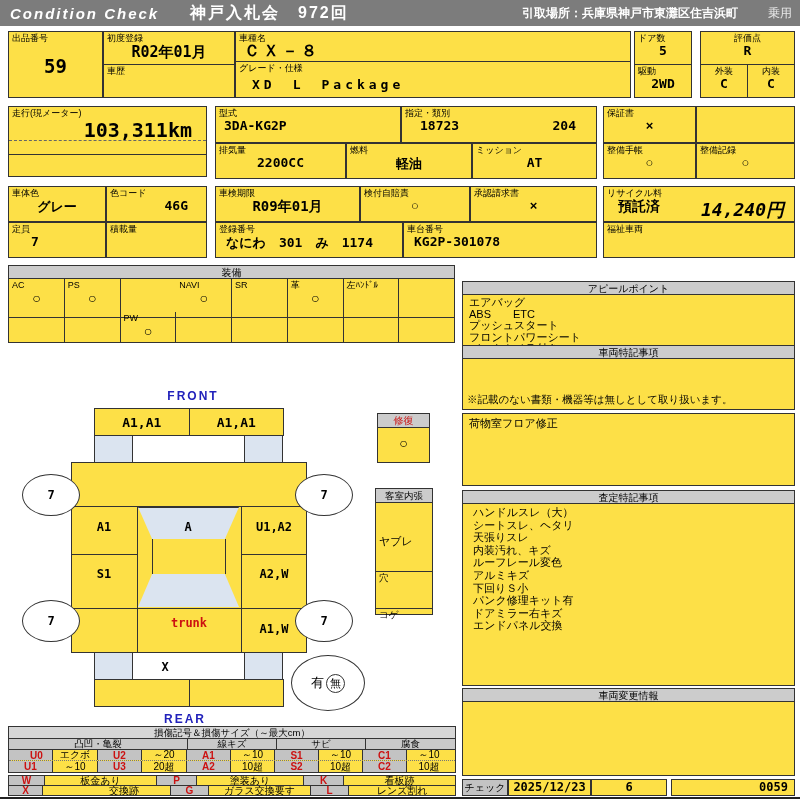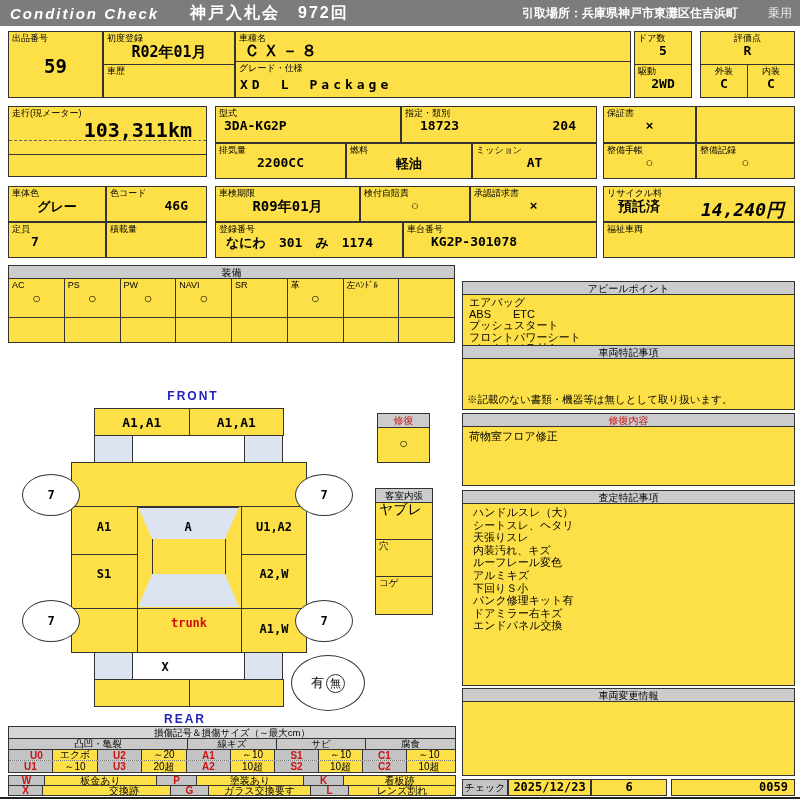--- a/index.html
+++ b/index.html
@@ -60,21 +60,21 @@
       <div class="cvj"></div>
     </div>
   </div>
   <div class="cell" style="left:235px;top:31px;width:396px;height:67px;">
     <div style="position:relative;height:30px;border-bottom:1px solid #333;">
       <div class="cl">車種名</div>
       <div class="cvj" style="position:absolute;left:8px;top:9px;font-size:16px;letter-spacing:3px;">ＣＸ－８</div>
     </div>
     <div style="position:relative;height:35px;">
       <div class="cl">グレード・仕様</div>
-      <div class="cv" style="position:absolute;left:4px;top:14px;letter-spacing:4px;">XD　L　Package</div>
+      <div class="cv" style="position:absolute;left:16px;top:14px;letter-spacing:4px;">XD　L　Package</div>
     </div>
   </div>
   <div class="cell" style="left:634px;top:31px;width:58px;height:67px;">
     <div class="half bb">
       <div class="cl">ドア数</div>
       <div class="cv">5</div>
     </div>
     <div class="half">
       <div class="cl">駆動</div>
       <div class="cv">2WD</div>
@@ -167,21 +167,21 @@
   <div class="cell" style="left:470px;top:186px;width:127px;height:36px;">
     <div class="cl">承認請求書</div>
     <div class="cvj">×</div>
   </div>
   <div class="cell" style="left:215px;top:222px;width:188px;height:36px;">
     <div class="cl">登録番号</div>
     <div class="cv" style="text-align:left;padding-left:10px;">なにわ　301　み　1174</div>
   </div>
   <div class="cell" style="left:403px;top:222px;width:194px;height:36px;">
     <div class="cl">車台番号</div>
-    <div class="cv" style="text-align:left;padding-left:27px;">KG2P-301078</div>
+    <div class="cv" style="text-align:left;padding-left:10px;">KG2P-301078</div>
   </div>
   <div class="cell" style="left:603px;top:186px;width:192px;height:36px;">
     <div class="cl">リサイクル料</div>
     <div style="display:flex;justify-content:space-between;padding:0 10px 0 14px;">
       <span class="cvj" style="font-size:14px;">預託済</span>
       <span class="cv" style="font-size:18px;font-style:italic;">14,240円</span>
     </div>
   </div>
   <div class="cell" style="left:603px;top:222px;width:192px;height:36px;">
     <div class="cl">福祉車両</div>
@@ -192,21 +192,21 @@
     <div class="hdr">装備</div>
     <div style="display:flex;height:39px;border-bottom:1px solid #333;">
       <div class="equip-cell" style="flex:1;">
           <div class="cl">AC</div>
           <div class="mark">○</div>
         </div>
       <div class="equip-cell" style="flex:1;">
           <div class="cl">PS</div>
           <div class="mark">○</div>
         </div>
-      <div class="equip-cell" style="flex:1;">
+      <div class="equip-cell" style="flex:1;margin-top:33px;">
           <div class="cl">PW</div>
           <div class="mark">○</div>
         </div>
       <div class="equip-cell" style="flex:1;">
           <div class="cl">NAVI</div>
           <div class="mark">○</div>
         </div>
       <div class="equip-cell" style="flex:1;">
           <div class="cl">SR</div>
           <div class="mark"></div>
@@ -244,21 +244,20 @@
       <div>プッシュスタート</div>
       <div>フロントパワーシート</div>
       <div>バックカメラ付き</div>
     </div>
   </div>
   <div class="cell" style="left:462px;top:345px;width:333px;height:65px;">
     <div class="hdr">車両特記事項</div>
     <div class="panelbody" style="position:absolute;bottom:1px;left:0;padding:0 4px 2px 4px;font-size:10.5px;">※記載のない書類・機器等は無しとして取り扱います。</div>
   </div>
   <div class="cell" style="left:462px;top:413px;width:333px;height:73px;">
-    <div class="hdr redtxt">修復内容</div>
     <div class="panelbody">
       <div>荷物室フロア修正</div>
     </div>
   </div>
   <div class="cell" style="left:462px;top:490px;width:333px;height:196px;">
     <div class="hdr">査定特記事項</div>
     <div class="panelbody" style="line-height:12.6px;padding-top:2px;padding-left:10px;">
       <div>ハンドルスレ（大）</div>
       <div>シートスレ、ヘタリ</div>
       <div>天張りスレ</div>
@@ -347,21 +346,21 @@
   </div>
 
   <div class="cell" style="left:377px;top:413px;width:53px;height:50px;">
     <div class="hdr redtxt" style="font-size:10px;height:14px;line-height:14px;">修復</div>
     <div class="cvj" style="margin-top:7px;font-size:14px;">○</div>
   </div>
 
   <div class="cell" style="left:375px;top:488px;width:58px;height:127px;">
     <div class="hdr" style="font-size:9.5px;height:14px;line-height:14px;">客室内張</div>
     <div style="height:37px;border-bottom:1px solid #333;">
-        <div class="cl" style="font-size:14px;">ヤブレ</div>
+        <div class="cl" style="font-size:11px;margin-top:32px;">ヤブレ</div>
       </div>
     <div style="height:37px;border-bottom:1px solid #333;">
         <div class="cl" style="font-size:9.5px;">穴</div>
       </div>
     <div style="height:36px;">
         <div class="cl" style="font-size:9.5px;">コゲ</div>
       </div>
   </div>
 
   <div class="cell" style="left:8px;top:726px;width:448px;height:47px;">

